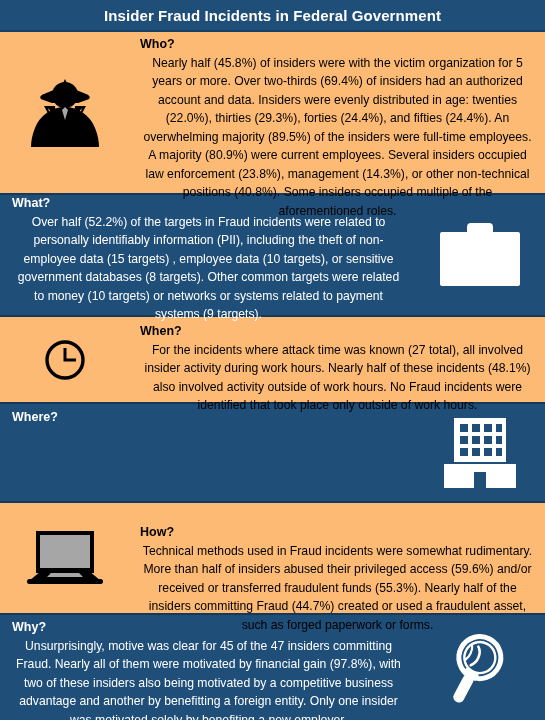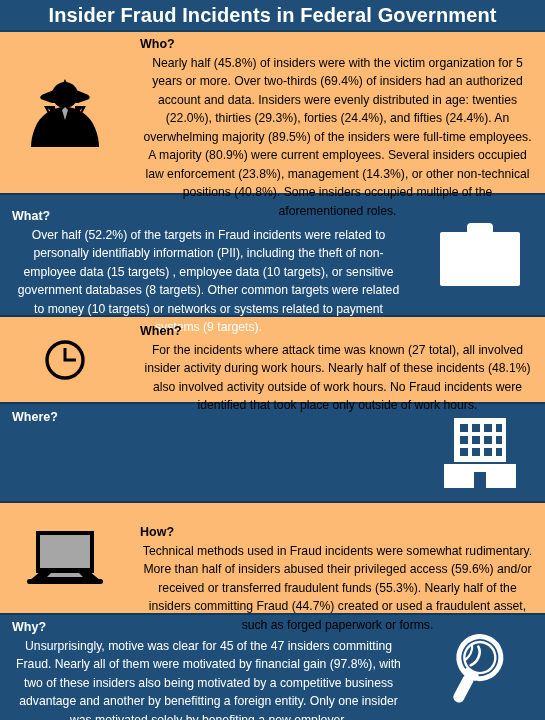--- a/index.html
+++ b/index.html
@@ -25,21 +25,21 @@
     height: 32px;
     background: #1f4e79;
     border-bottom: 2px solid #173f63;
     display: flex;
     align-items: center;
     justify-content: center;
     box-sizing: border-box;
   }
   .header-title {
     color: #ffffff;
-    font-size: 20px;
+    font-size: 15px;
     font-weight: bold;
     letter-spacing: 0.1px;
     line-height: 1;
     text-align: center;
   }
 
   
   .section {
     display: flex;
     box-sizing: border-box;
@@ -92,21 +92,21 @@
 
   
   #sec-who    { height: 161px; }
   #sec-what   { height: 124px; }
   #sec-when   { height: 85px;  }
   #sec-where  { height: 101px; }
   #sec-how    { height: 110px; }
   #sec-why    { height: 114px; }
 
   #sec-who .sec-text   { padding-top: 5px; }
-  #sec-what .sec-text  { padding-left: 12px; padding-top: 14px;}
+  #sec-what .sec-text  { padding-left: 12px; padding-top: 1px;}
   #sec-when .sec-text  { }
   #sec-where .sec-text { padding-left: 12px; padding-top: 6px;}
   #sec-how .sec-text   { padding-top: 22px; }
   #sec-why .sec-text   { padding-left: 12px; padding-top: 5px;}
 </style>
 </head>
 <body>
 
 <div class="poster">
 

